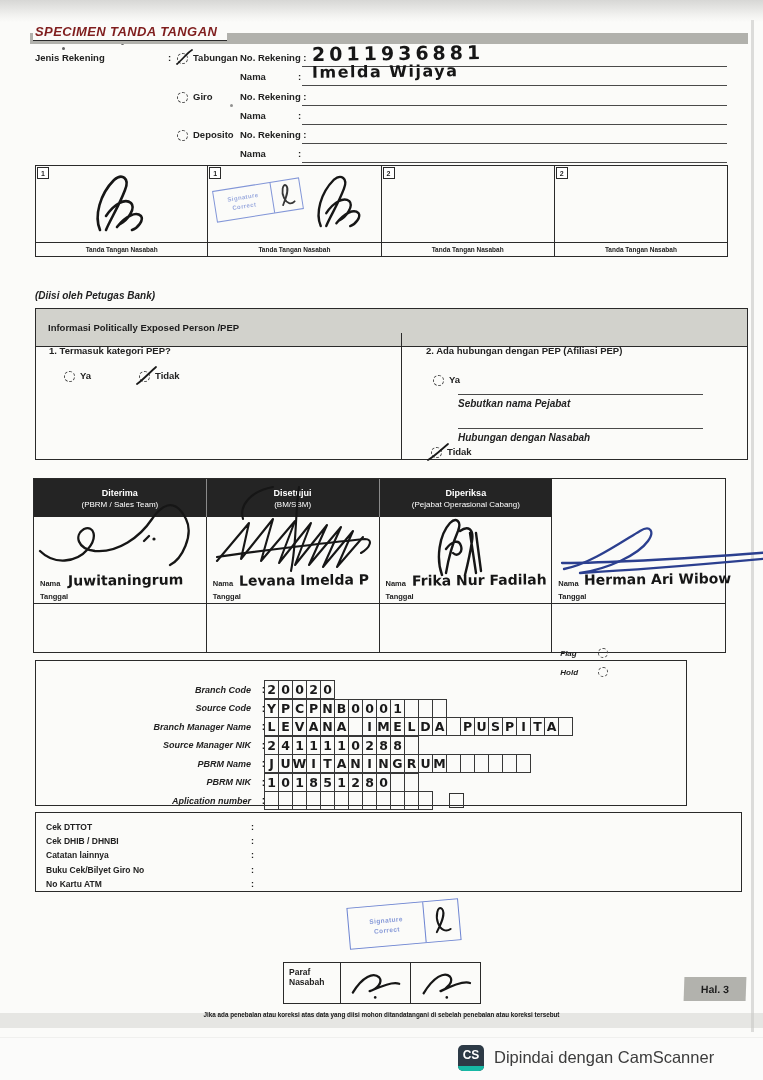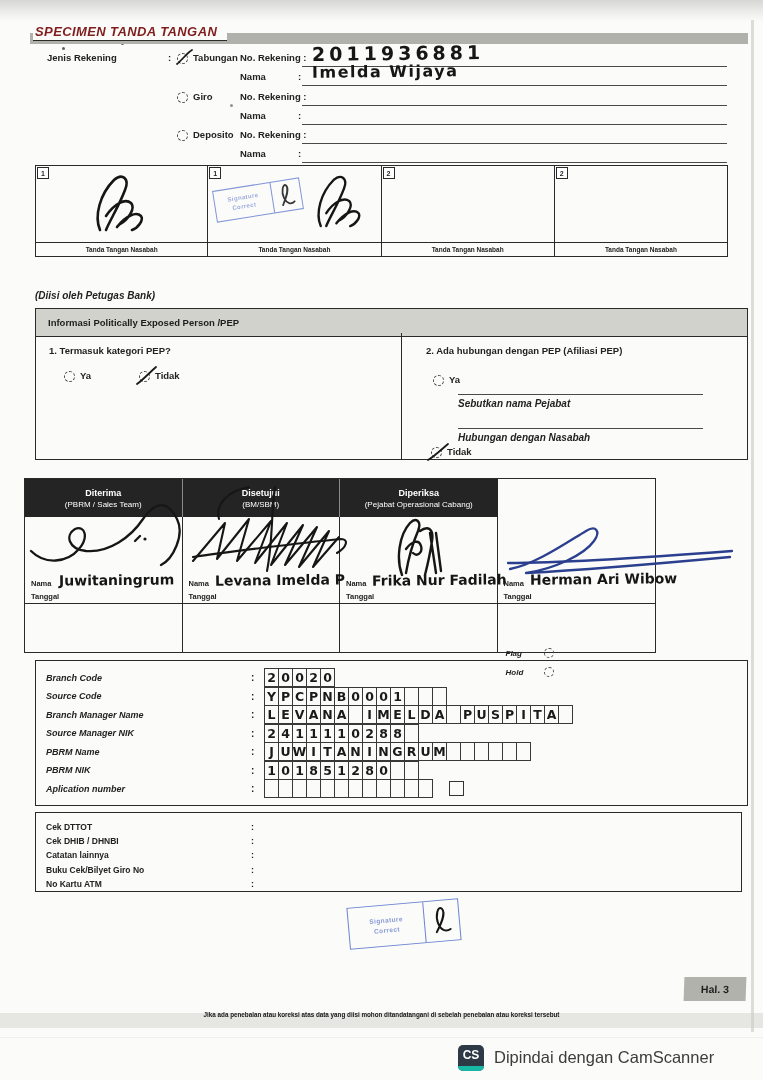--- a/index.html
+++ b/index.html
@@ -29,38 +29,38 @@
   .sigcap{position:absolute;left:0;right:0;bottom:0;height:13px;border-top:1px solid #2a2a2a;display:flex;align-items:center;justify-content:center;font-size:6.5px;font-weight:600;color:#222;}
   .ink{stroke:#161616;fill:none;stroke-linecap:round;stroke-linejoin:round;}
   .ink-blue{stroke:#2b3f8f;fill:none;stroke-linecap:round;stroke-linejoin:round;}
   
   .stamp{display:flex;border:1.6px solid rgba(62,92,196,.75);box-sizing:border-box;background:rgba(255,255,255,.1);}
   .stamp .sleft{flex:1;border-right:1.6px solid rgba(62,92,196,.75);display:flex;flex-direction:column;align-items:center;justify-content:center;gap:1px;}
   .stamp .stxt{font-size:6.5px;font-weight:600;color:rgba(62,92,196,.62);letter-spacing:.4px;line-height:1.25;}
   .stamp .sright{width:34px;display:flex;align-items:center;justify-content:center;}
   
   .pepbox{left:35px;top:308px;width:713px;height:152px;border:1.2px solid #2a2a2a;box-sizing:border-box;}
-  .pephead{position:absolute;left:0;top:0;right:0;height:28px;background:#d2d2cc;border-bottom:1.2px solid #2a2a2a;display:flex;align-items:center;padding-left:12px;font-size:9.5px;font-weight:bold;color:#1d1d1d;box-sizing:border-box;}
+  .pephead{position:absolute;left:0;top:0;right:0;height:38px;background:#d2d2cc;border-bottom:1.2px solid #2a2a2a;display:flex;align-items:center;padding-left:12px;font-size:9.5px;font-weight:bold;color:#1d1d1d;box-sizing:border-box;}
   .pepdiv{position:absolute;left:365px;top:24px;bottom:0;width:1.2px;background:#2a2a2a;}
   
-  .appr{left:24px;top:478px;width:632px;border:1px solid #2a2a2a;box-sizing:border-box;}
+  .appr{left:33px;top:478px;width:693px;border:1px solid #2a2a2a;box-sizing:border-box;}
   .apprrow{display:grid;grid-template-columns:repeat(4,1fr);}
   .apphead{background:#242424;color:#fff;height:38px;display:flex;flex-direction:column;align-items:center;justify-content:center;gap:2px;border-right:1px solid #8a8a8a;}
   .apphead:last-child{border-right:none;}
   .apphead .t1{font-size:9px;font-weight:bold;}
   .apphead .t2{font-size:8px;}
   .appcell{position:relative;height:86px;border-right:1px solid #2a2a2a;overflow:visible;}
   .appcell:last-child{border-right:none;}
   .appfoot{position:relative;height:48px;border-right:1px solid #2a2a2a;border-top:1px solid #2a2a2a;}
   .appfoot:last-child{border-right:none;}
   .minilbl{font-size:7.5px;font-weight:600;color:#222;}
   .fhrow{position:absolute;display:flex;align-items:center;gap:0;margin-top:36px;}
   .fhlbl{font-size:8px;font-weight:600;font-style:italic;width:38px;}
   
-  .bbox{left:35px;top:660px;width:713px;height:146px;border:1.2px solid #2a2a2a;box-sizing:border-box;padding-top:8px;}
+  .bbox{left:35px;top:660px;width:652px;height:146px;border:1.2px solid #2a2a2a;box-sizing:border-box;padding-top:20px;text-align:right;}
   .brow{display:flex;align-items:center;height:19.5px;margin-top:-1px;}
   .brow .blab{width:205px;padding-left:10px;font-size:9px;font-weight:600;font-style:italic;color:#222;}
   .brow .bcolon{width:14px;font-size:10px;font-weight:bold;}
   .combwrap{display:flex;}
   .comb-cell{width:15px;height:19px;border:1px solid #383838;margin-left:-1px;box-sizing:border-box;display:flex;align-items:center;justify-content:center;font-family:"DejaVu Sans",sans-serif;font-weight:700;font-size:12.5px;color:#1a1a1a;}
   .lonebox{width:13px;height:13px;border:1.4px solid #333;margin-left:16px;}
   .cbox{left:35px;top:812px;width:707px;height:80px;border:1.2px solid #2a2a2a;box-sizing:border-box;padding-top:7px;}
   .crow{display:flex;align-items:center;height:14.2px;}
   .crow .clab{width:205px;padding-left:10px;font-size:8.5px;font-weight:600;color:#222;}
   .crow .ccolon{width:14px;font-size:9px;font-weight:bold;}
@@ -87,21 +87,21 @@
 
   <div class="abs top-shade"></div>
   <div class="abs right-edge"></div>
   <div class="abs dot" style="left:62px;top:47px;"></div>
   <div class="abs dot" style="left:121px;top:42px;"></div>
   <div class="abs dot" style="left:230px;top:104px;opacity:.55;"></div>
 
   <div class="abs title-bar"></div>
   <div class="abs title">SPECIMEN TANDA TANGAN</div>
 
-  <div class="abs lbl" style="left:35px;top:52px;margin-left:12px;">Jenis Rekening</div>
+  <div class="abs lbl" style="left:35px;top:52px;">Jenis Rekening</div>
   <div class="abs lbl" style="left:168px;top:52px;">:</div>
 
   <div class="abs" style="left:177px;top:53px;">
     <div class="cb"></div>
     <svg class="cbmark" viewBox="0 0 22 20">
         <path d="M4,16 C9,12 14,5 19,2"></path>
       </svg>
   </div>
   <div class="abs lbl" style="left:193px;top:52px;">Tabungan</div>
   <div class="abs lbl" style="left:240px;top:52px;">No. Rekening :</div>
@@ -448,20 +448,38 @@
       <div class="stxt">Signature</div>
       <div class="stxt">Correct</div>
     </div>
     <div class="sright">
       <svg width="24" height="30" viewBox="0 0 24 30">
         <path class="ink" stroke-width="2" d="M6,26 C11,18 17,8 13,3 C9,-1 6,10 8,17 C10,24 15,27 20,24"></path>
       </svg>
     </div>
   </div>
 
+  <div class="abs paraf">
+    <div class="pl">
+      <div>Paraf</div>
+      <div>Nasabah</div>
+    </div>
+    <div class="pc">
+      <svg width="56" height="32" viewBox="0 0 70 40">
+        <path class="ink" stroke-width="2.8" d="M6,32 C18,12 32,6 39,13 C44,19 36,28 27,30 M28,30 C42,24 56,18 64,21"></path>
+        <circle cx="34" cy="38" r="1.6" fill="#161616"></circle>
+      </svg>
+    </div>
+    <div class="pc">
+      <svg width="56" height="32" viewBox="0 0 70 40">
+        <path class="ink" stroke-width="2.8" d="M7,33 C19,13 33,5 40,12 C45,18 37,27 28,30 M29,30 C43,23 57,17 65,20"></path>
+        <circle cx="36" cy="38" r="1.6" fill="#161616"></circle>
+      </svg>
+    </div>
+  </div>
 
   <div class="abs streak"></div>
   <div class="abs fnote">Jika ada penebalan atau koreksi atas data yang diisi mohon ditandatangani di sebelah penebalan atau koreksi tersebut</div>
   <div class="abs halbadge">Hal. 3</div>
 
   <div class="abs csbar"></div>
   <div class="abs cslogo">
     <div class="cstxt">CS</div>
     <div class="teal"></div>
   </div>

